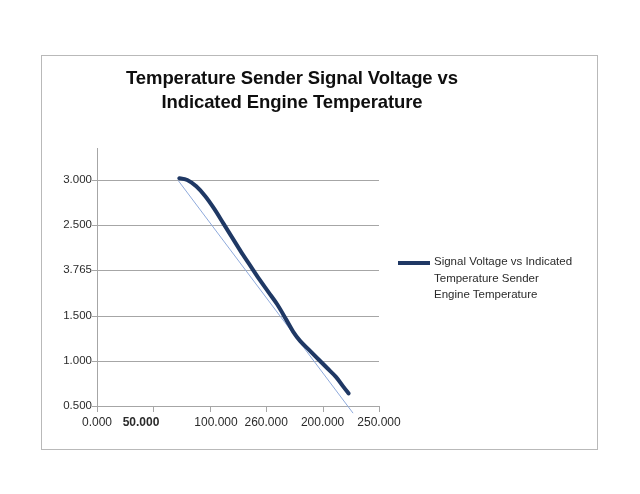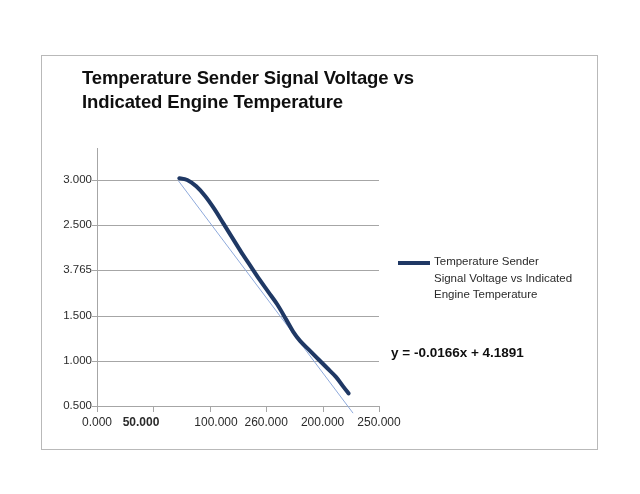--- a/index.html
+++ b/index.html
@@ -34,21 +34,21 @@
     border: 1px solid #b9b9b9;
     box-sizing: border-box;
   }
 
   
   #chart-title {
     position: absolute;
     left: 40px;
     top: 10px;
     width: 420px;
-    text-align: left;
+    text-align: center;
     font-size: 18.5px;
     font-weight: bold;
     color: #0f0f0f;
     line-height: 1.28;
     letter-spacing: -0.1px;
   }
   #chart-title .tline { display: block; white-space: nowrap; }
 
   
   
@@ -228,22 +228,21 @@
         </div>
       <svg id="series-svg" viewBox="0 0 282 226" preserveAspectRatio="none">
         <path id="trendline-path" fill="none" d="M 81.22 0.55 L 256.06 233.15" stroke="#8faadc" stroke-width="1"></path>
         <path id="series-path" fill="none" stroke-linecap="round" stroke-linejoin="round" d="M 82.34 -1.81 C 83.66 -1.51, 87.42 -1.36, 90.24 0.00 C 93.06 1.36, 96.26 3.62, 99.26 6.33 C 102.27 9.04, 105.28 12.51, 108.29 16.27 C 111.30 20.04, 114.30 24.41, 117.31 28.93 C 120.32 33.45, 123.33 38.57, 126.34 43.39 C 129.34 48.21, 132.35 53.03, 135.36 57.86 C 138.37 62.68, 141.38 67.65, 144.38 72.32 C 147.39 76.99, 150.40 81.36, 153.41 85.88 C 156.42 90.40, 159.42 95.07, 162.43 99.44 C 165.44 103.81, 168.45 107.88, 171.46 112.10 C 174.46 116.31, 177.47 120.08, 180.48 124.75 C 183.49 129.42, 186.87 135.60, 189.50 140.12 C 192.14 144.64, 194.02 148.41, 196.27 151.87 C 198.53 155.34, 200.41 157.90, 203.04 160.91 C 205.67 163.93, 209.06 166.94, 212.06 169.95 C 215.07 172.97, 218.08 175.98, 221.09 178.99 C 224.10 182.01, 227.10 185.02, 230.11 188.03 C 233.12 191.05, 236.50 194.06, 239.14 197.07 C 241.77 200.09, 243.84 203.40, 245.90 206.11 C 247.97 208.82, 250.60 212.14, 251.54 213.34" stroke="#1f3864" stroke-width="4"></path>
       </svg>
     </div>
 
     <div id="legend">
       <div id="legend-swatch" style="background: rgb(31, 56, 100);"></div>
       <div id="legend-text">
+        <span class="lline">Signal Voltage vs Indicated</span>
         <span class="lline">Temperature Sender</span>
-        <span class="lline">Signal Voltage vs Indicated</span>
         <span class="lline">Engine Temperature</span>
       </div>
     </div>
 
-    <div id="equation">y = -0.0166x + 4.1891</div>
 
   </div>
 </div>
 
 </body></html>

